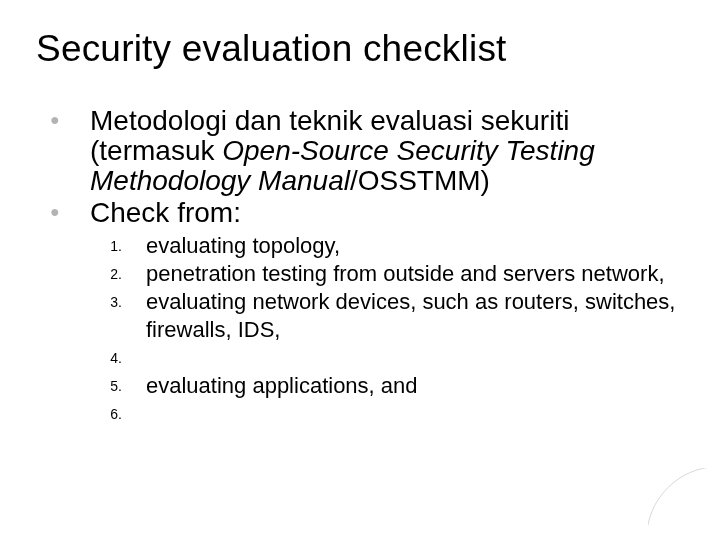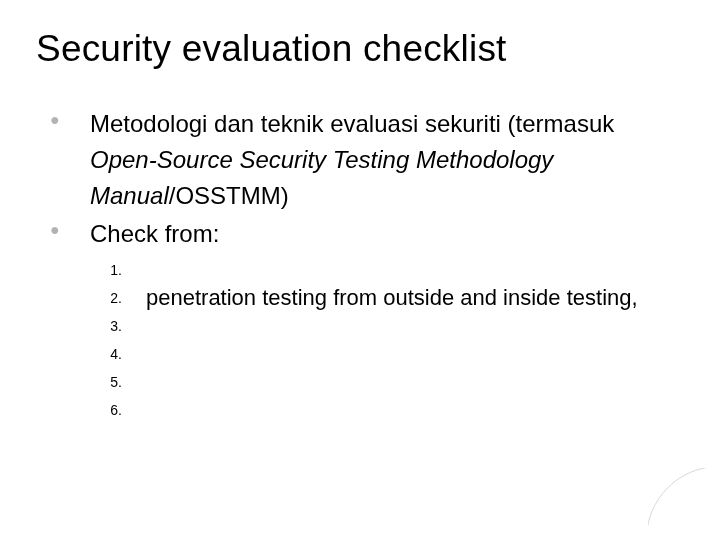--- a/index.html
+++ b/index.html
@@ -38,22 +38,22 @@
     font-size: 16px;
     line-height: 28px;
     color: #b3b3b3;
     width: 54px;
     flex-shrink: 0;
     text-align: left;
     padding-left: 14px;
     box-sizing: border-box;
   }
   .bullet-text {
-    font-size: 24px;
-    line-height: 36px;
+    font-size: 28px;
+    line-height: 30px;
   }
   .bullet-text .italic {
     font-style: italic;
   }
   .num-list {
     margin: 4px 0 0 0;
     padding: 0;
     list-style: none;
   }
   .num-list > li {
@@ -114,33 +114,36 @@
       <span class="bullet-dot">●</span>
       <span class="bullet-text">
         <span>Check from:</span><span class="italic"></span><span></span>
       </span>
     </li>
   </ul>
 
   <ol class="num-list">
     <li>
       <span class="num-marker">1.</span>
+      <span class="num-text">evaluating topology,</span>
     </li>
     <li>
       <span class="num-marker">2.</span>
-      <span class="num-text">penetration testing from outside and inside testing,</span>
+      <span class="num-text">penetration testing from outside and servers network,</span>
     </li>
     <li>
       <span class="num-marker">3.</span>
+      <span class="num-text">evaluating network devices, such as routers, switches, firewalls, IDS,</span>
     </li>
     <li>
       <span class="num-marker">4.</span>
     </li>
     <li>
       <span class="num-marker">5.</span>
+      <span class="num-text">evaluating applications, and</span>
     </li>
     <li>
       <span class="num-marker">6.</span>
     </li>
   </ol>
 
   <div class="corner-arc"></div>
 </div>
 
 </body></html>

